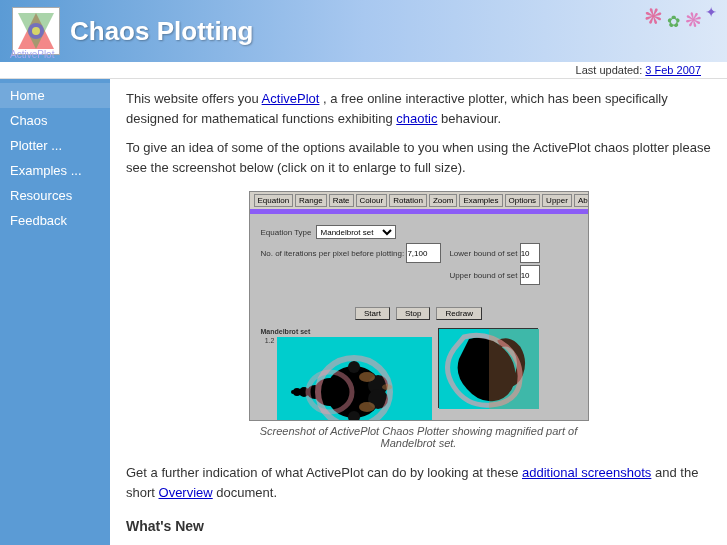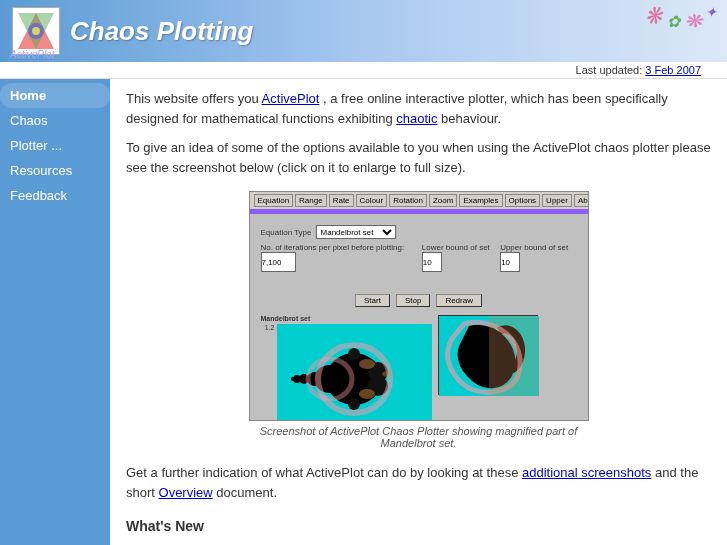--- a/index.html
+++ b/index.html
@@ -6,21 +6,20 @@
     body { font-family: Arial, sans-serif; font-size: 13px; color: #333; background: #fff; width: 727px; }
 
     
     #header {
       background: linear-gradient(to right, #5b9bd5, #a8c8f0, #dce8f8);
       display: flex;
       align-items: center;
       padding: 8px 12px;
       height: 62px;
       position: relative;
-      font-style: italic;
     }
     #logo-box {
       display: flex;
       align-items: center;
       gap: 10px;
     }
     #logo-icon {
       width: 48px;
       height: 48px;
       background: #fff;
@@ -71,21 +70,21 @@
       flex-shrink: 0;
     }
     .nav-item {
       display: block;
       padding: 5px 10px;
       color: #fff;
       text-decoration: none;
       font-size: 13px;
       cursor: pointer;
     }
-    .nav-item.active { font-weight: bold; background: rgba(255,255,255,0.15); border-radius: 12px; }
+    .nav-item.active { font-weight: normal; background: rgba(255,255,255,0.15); }
 
     
     #main {
       flex: 1;
       padding: 10px 16px;
     }
 
     #main p { margin-bottom: 10px; line-height: 1.5; }
     #main a { color: #00c; }
 
@@ -229,20 +228,21 @@
   <span>Last updated:</span>
   <a href="#">3 Feb 2007</a>
 </div>
 
 <div id="layout">
 
   <nav id="sidebar">
   <a class="nav-item active" href="#">Home</a>
       <a class="nav-item" href="#">Chaos</a>
       <a class="nav-item" href="#">Plotter ...</a>
+      <a class="nav-item" href="#">Examples ...</a>
       <a class="nav-item" href="#">Resources</a>
       <a class="nav-item" href="#">Feedback</a>
     </nav>
 
   <div id="main">
 
     <p>
       <span>This website offers you </span>
       <a href="#">ActivePlot</a>
       <span>, a free online interactive plotter, which has been specifically designed for mathematical functions exhibiting </span>
@@ -272,21 +272,21 @@
             <span class="plotter-label">Equation Type</span>
             <select class="plotter-input" style="width:80px;font-size:8px;height:14px;">
               <option>Mandelbrot set</option>
             </select>
           </div>
           <div style="display:flex; gap:8px; font-size:8px;">
             <div>
               <span>No. of iterations per pixel before plotting:</span>
               <input class="plotter-input" style="width: 35px;" value="7,100">
             </div>
-            <div style="display:flex; gap:2px;">
+            <div style="display:flex; flex-direction:column; gap:2px;">
               <div>
                 <span>Lower bound of set</span>
                 <input class="plotter-input" style="width: 20px;" value="10">
               </div>
               <div>
                 <span>Upper bound of set</span>
                 <input class="plotter-input" style="width: 20px;" value="10">
               </div>
             </div>
           </div>

